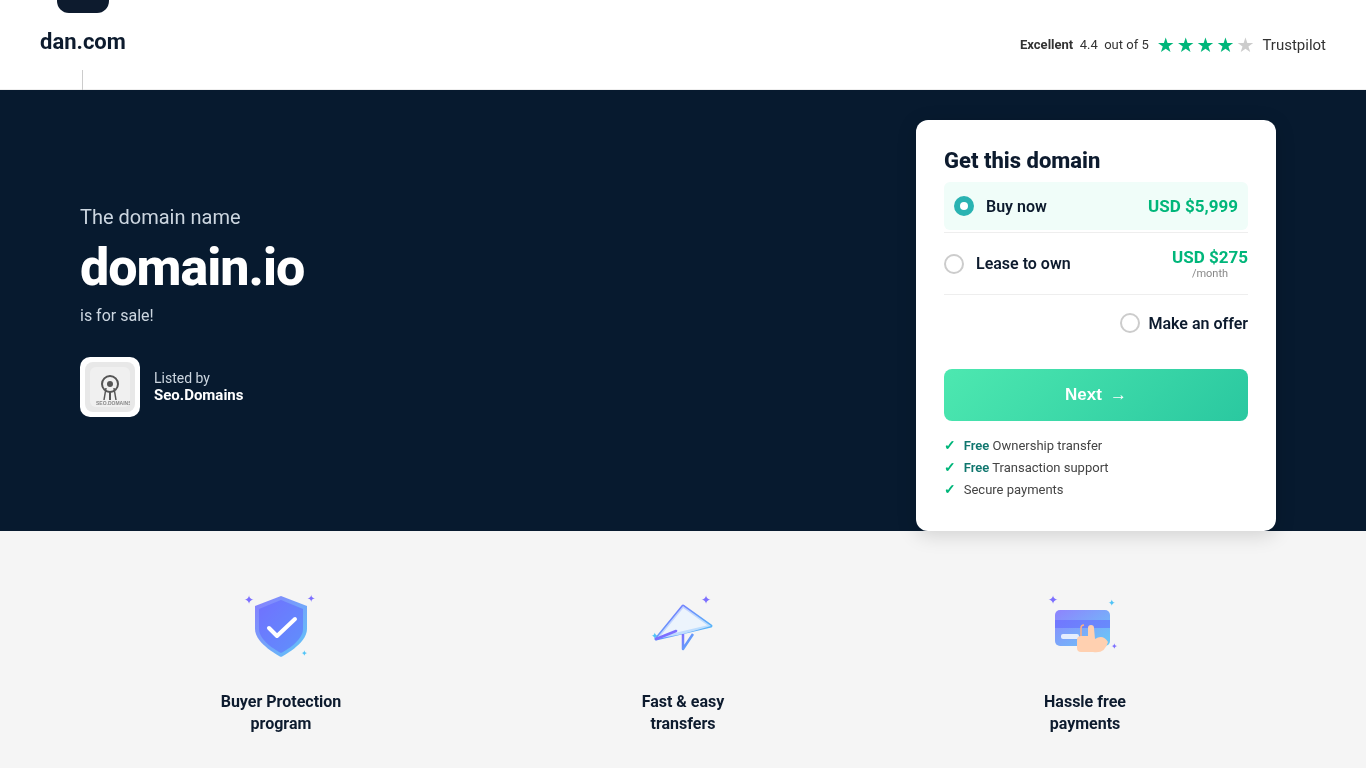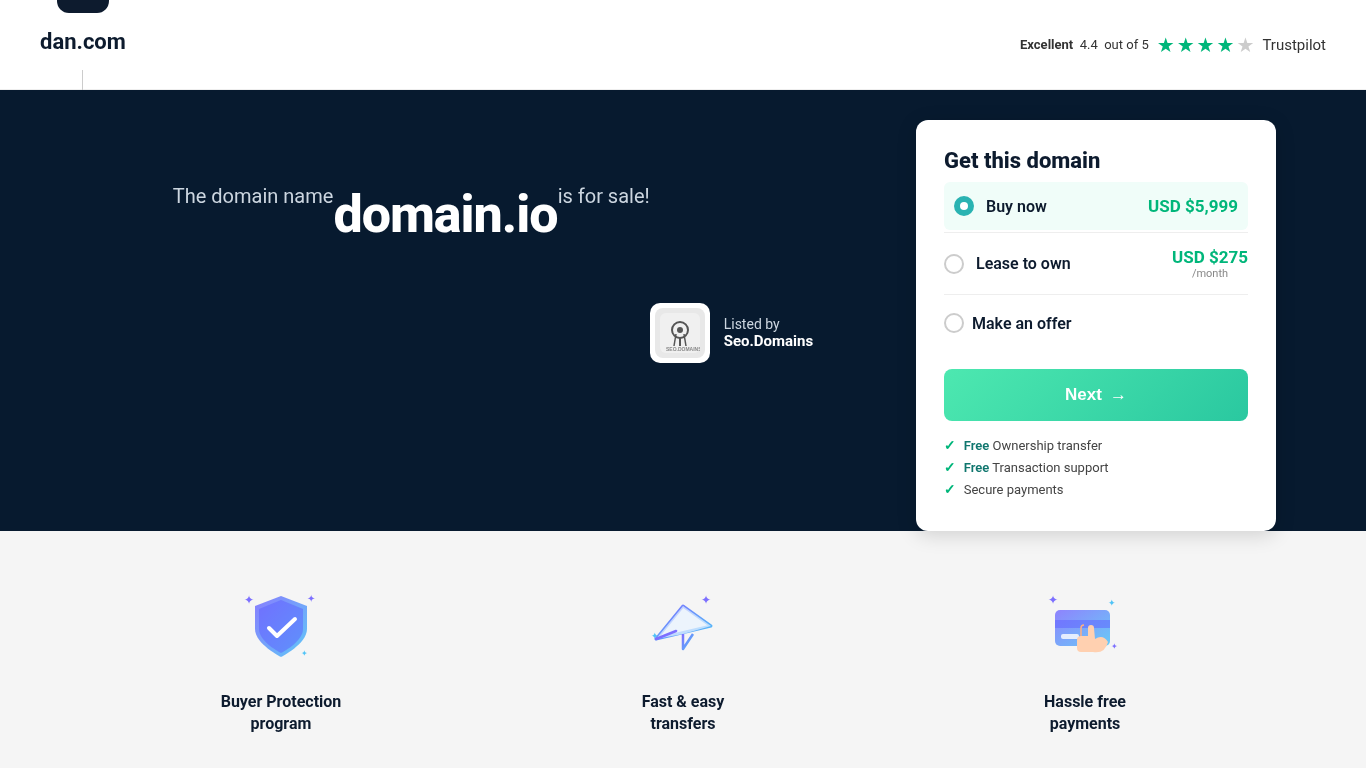--- a/index.html
+++ b/index.html
@@ -79,41 +79,40 @@
       background: #071a2f;
       min-height: 390px;
       display: flex;
       align-items: stretch;
       padding: 0 80px;
       position: relative;
     }
     .hero-left {
       flex: 1;
       display: flex;
-      flex-direction: row;
+      flex-direction: column;
       justify-content: center;
       padding: 50px 0;
       color: #fff;
-      margin-top: 44px;
     }
     .hero-subtitle {
       font-size: 20px;
       color: #ccd6e0;
       margin-bottom: 8px;
       font-weight: 400;
     }
     .hero-domain {
       font-size: 52px;
       font-weight: 800;
       color: #fff;
       margin-bottom: 8px;
       letter-spacing: -1px;
     }
     .hero-forsale {
-      font-size: 20px;
+      font-size: 16px;
       color: #ccd6e0;
       margin-bottom: 32px;
     }
     .seller-badge {
       display: flex;
       align-items: center;
       gap: 14px;
     }
     .seller-logo {
       width: 60px;
@@ -228,20 +227,21 @@
       font-size: 11px;
       color: #888;
       text-align: center;
     }
     .make-offer-row {
       display: flex;
       align-items: center;
       gap: 8px;
       padding: 18px 0;
       border-top: 1px solid #eee;
+      justify-content: flex-end;
     }
     .next-btn {
       width: 100%;
       background: linear-gradient(135deg, #4de8b0, #2ac8a0);
       color: #fff;
       border: none;
       border-radius: 8px;
       padding: 16px;
       font-size: 17px;
       font-weight: 700;

